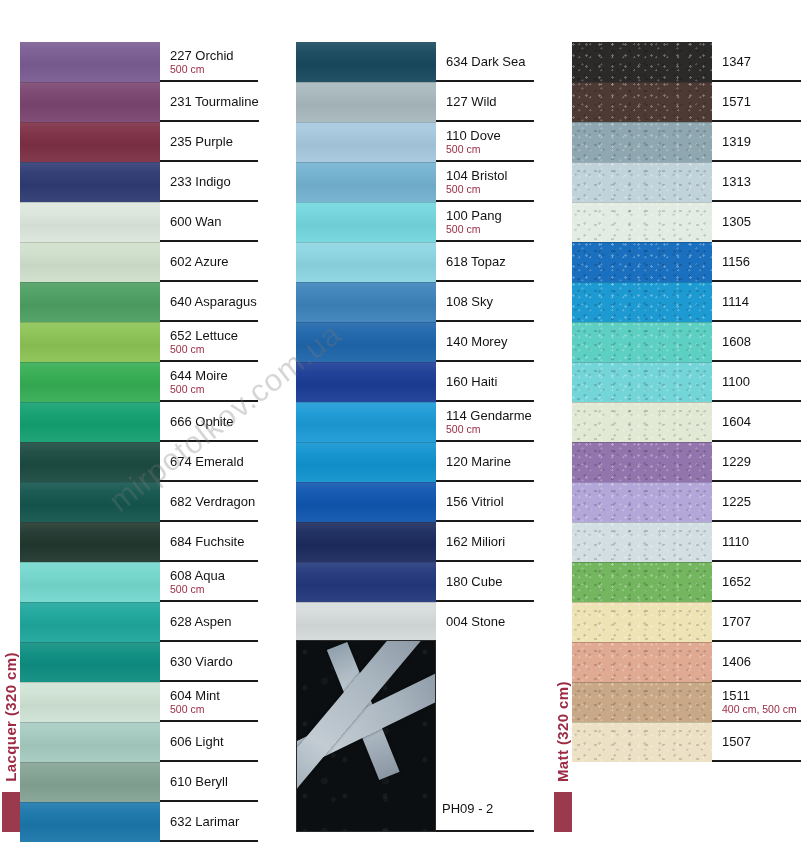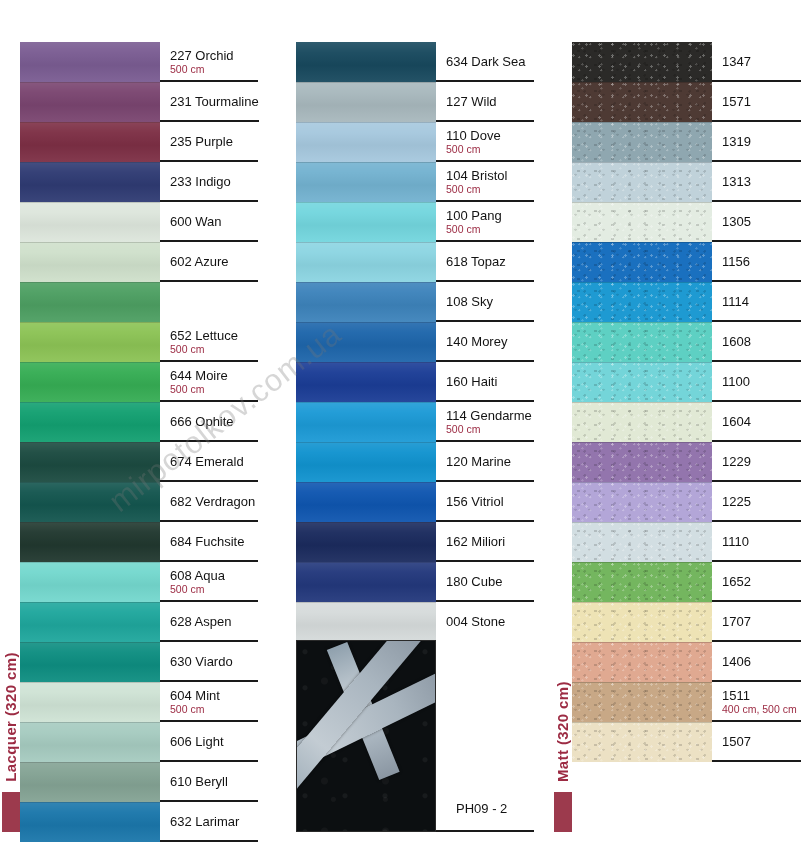--- a/index.html
+++ b/index.html
@@ -194,21 +194,21 @@
     position: absolute; inset: 0;
     background-image:
       radial-gradient(circle at 20% 30%, rgba(255,255,255,.05) 0 2px, transparent 3px),
       radial-gradient(circle at 70% 60%, rgba(255,255,255,.04) 0 2px, transparent 3px),
       radial-gradient(circle at 45% 80%, rgba(255,255,255,.035) 0 3px, transparent 4px);
     background-size: 40px 36px, 52px 44px, 61px 50px;
   }
   #photo-label {
     flex: 1 1 auto;
     position: relative;
-    padding-left: 20px;
+    padding-left: 6px;
     display: flex;
     align-items: flex-end;
     padding-bottom: 14px;
     border-bottom: 2px solid #1a1a1a;
     background: #fff;
   }
   #photo-label span {
     font-size: 13px;
     color: #131313;
   }
@@ -264,20 +264,23 @@
         <div class="chip lacquer" style="background: rgb(207, 224, 203);">
           <div class="chip-sep"></div>
         </div>
         <div class="label">
           <div class="lbl-name">602 Azure</div>
         </div>
       </div>
       <div class="row">
         <div class="chip lacquer" style="background: rgb(77, 159, 98);">
           <div class="chip-sep"></div>
+        </div>
+        <div class="label">
+          <div class="lbl-name">640 Asparagus</div>
         </div>
       </div>
       <div class="row">
         <div class="chip lacquer" style="background: rgb(140, 195, 85);">
           <div class="chip-sep"></div>
         </div>
         <div class="label">
           <div class="lbl-name">652 Lettuce</div>
           <div class="lbl-note">500 cm</div>
         </div>

